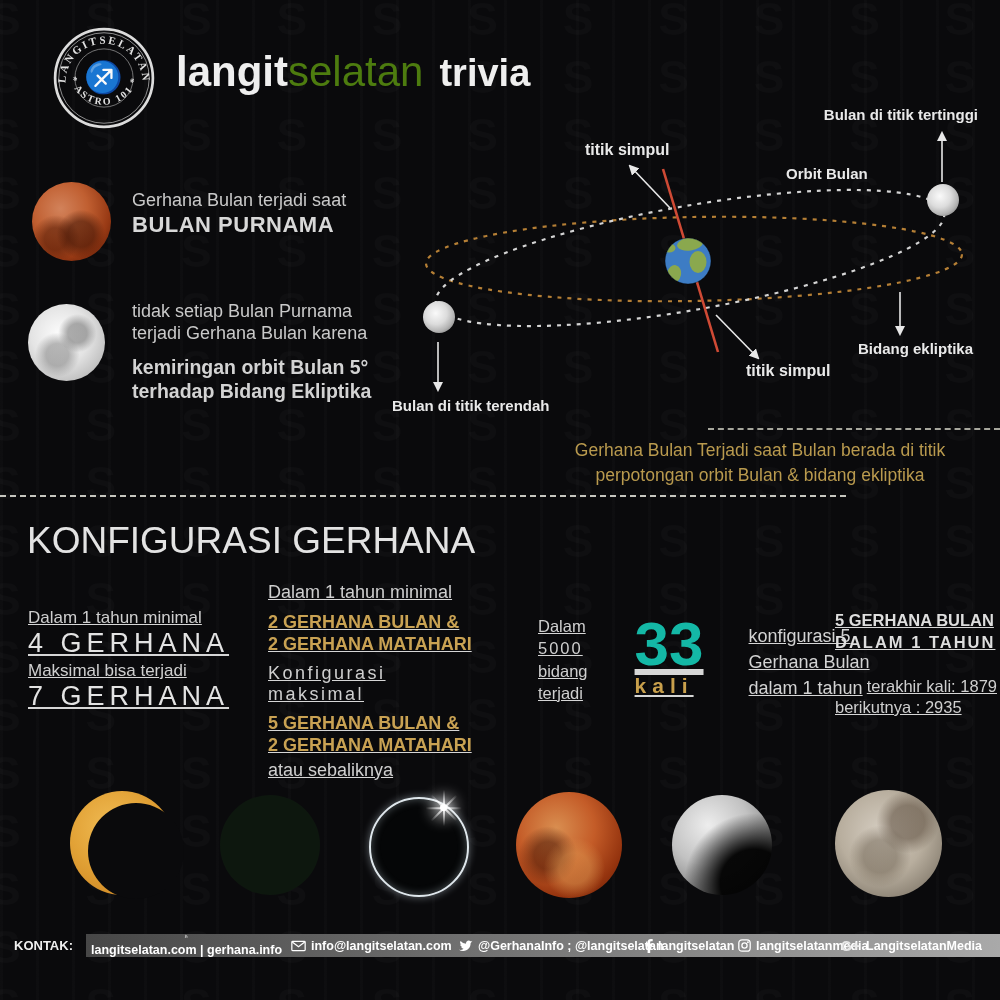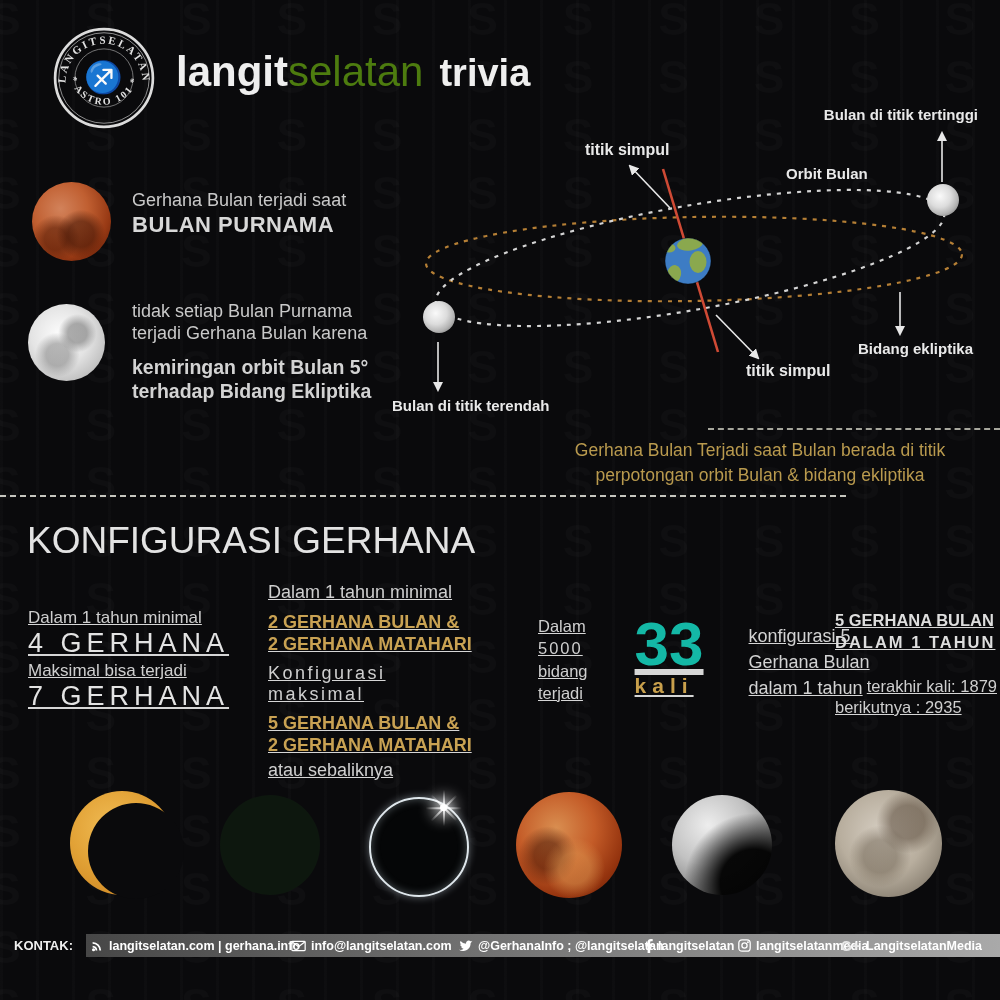--- a/index.html
+++ b/index.html
@@ -244,21 +244,21 @@
   <div class="spike spike3"></div>
   <div class="spike spike4"></div>
   <div class="flare"></div>
   <div class="ph ph-redmoon"></div>
   <div class="ph ph-partial"></div>
   <div class="ph ph-fullmoon"></div>
 
   <div class="kontak">KONTAK:</div>
   <div class="fbar">
 
-    <div class="fitem" style="left:5px;">
+    <div class="fitem" style="left:5px;flex-direction:column;">
       <svg width="13" height="13" viewBox="0 0 16 16">
         <path d="M2 9.5a5 5 0 0 1 4.7 4.7" fill="none" stroke="#fff" stroke-width="2.2"></path>
         <path d="M2 4.8a9.5 9.5 0 0 1 9.4 9.4" fill="none" stroke="#fff" stroke-width="2.2"></path>
         <circle cx="3.1" cy="13.2" r="1.9" fill="#fff"></circle>
       </svg>
       <span>langitselatan.com | gerhana.info</span>
     </div>
 
     <div class="fitem" style="left:205px;">
       <svg width="15" height="12" viewBox="0 0 18 13">

